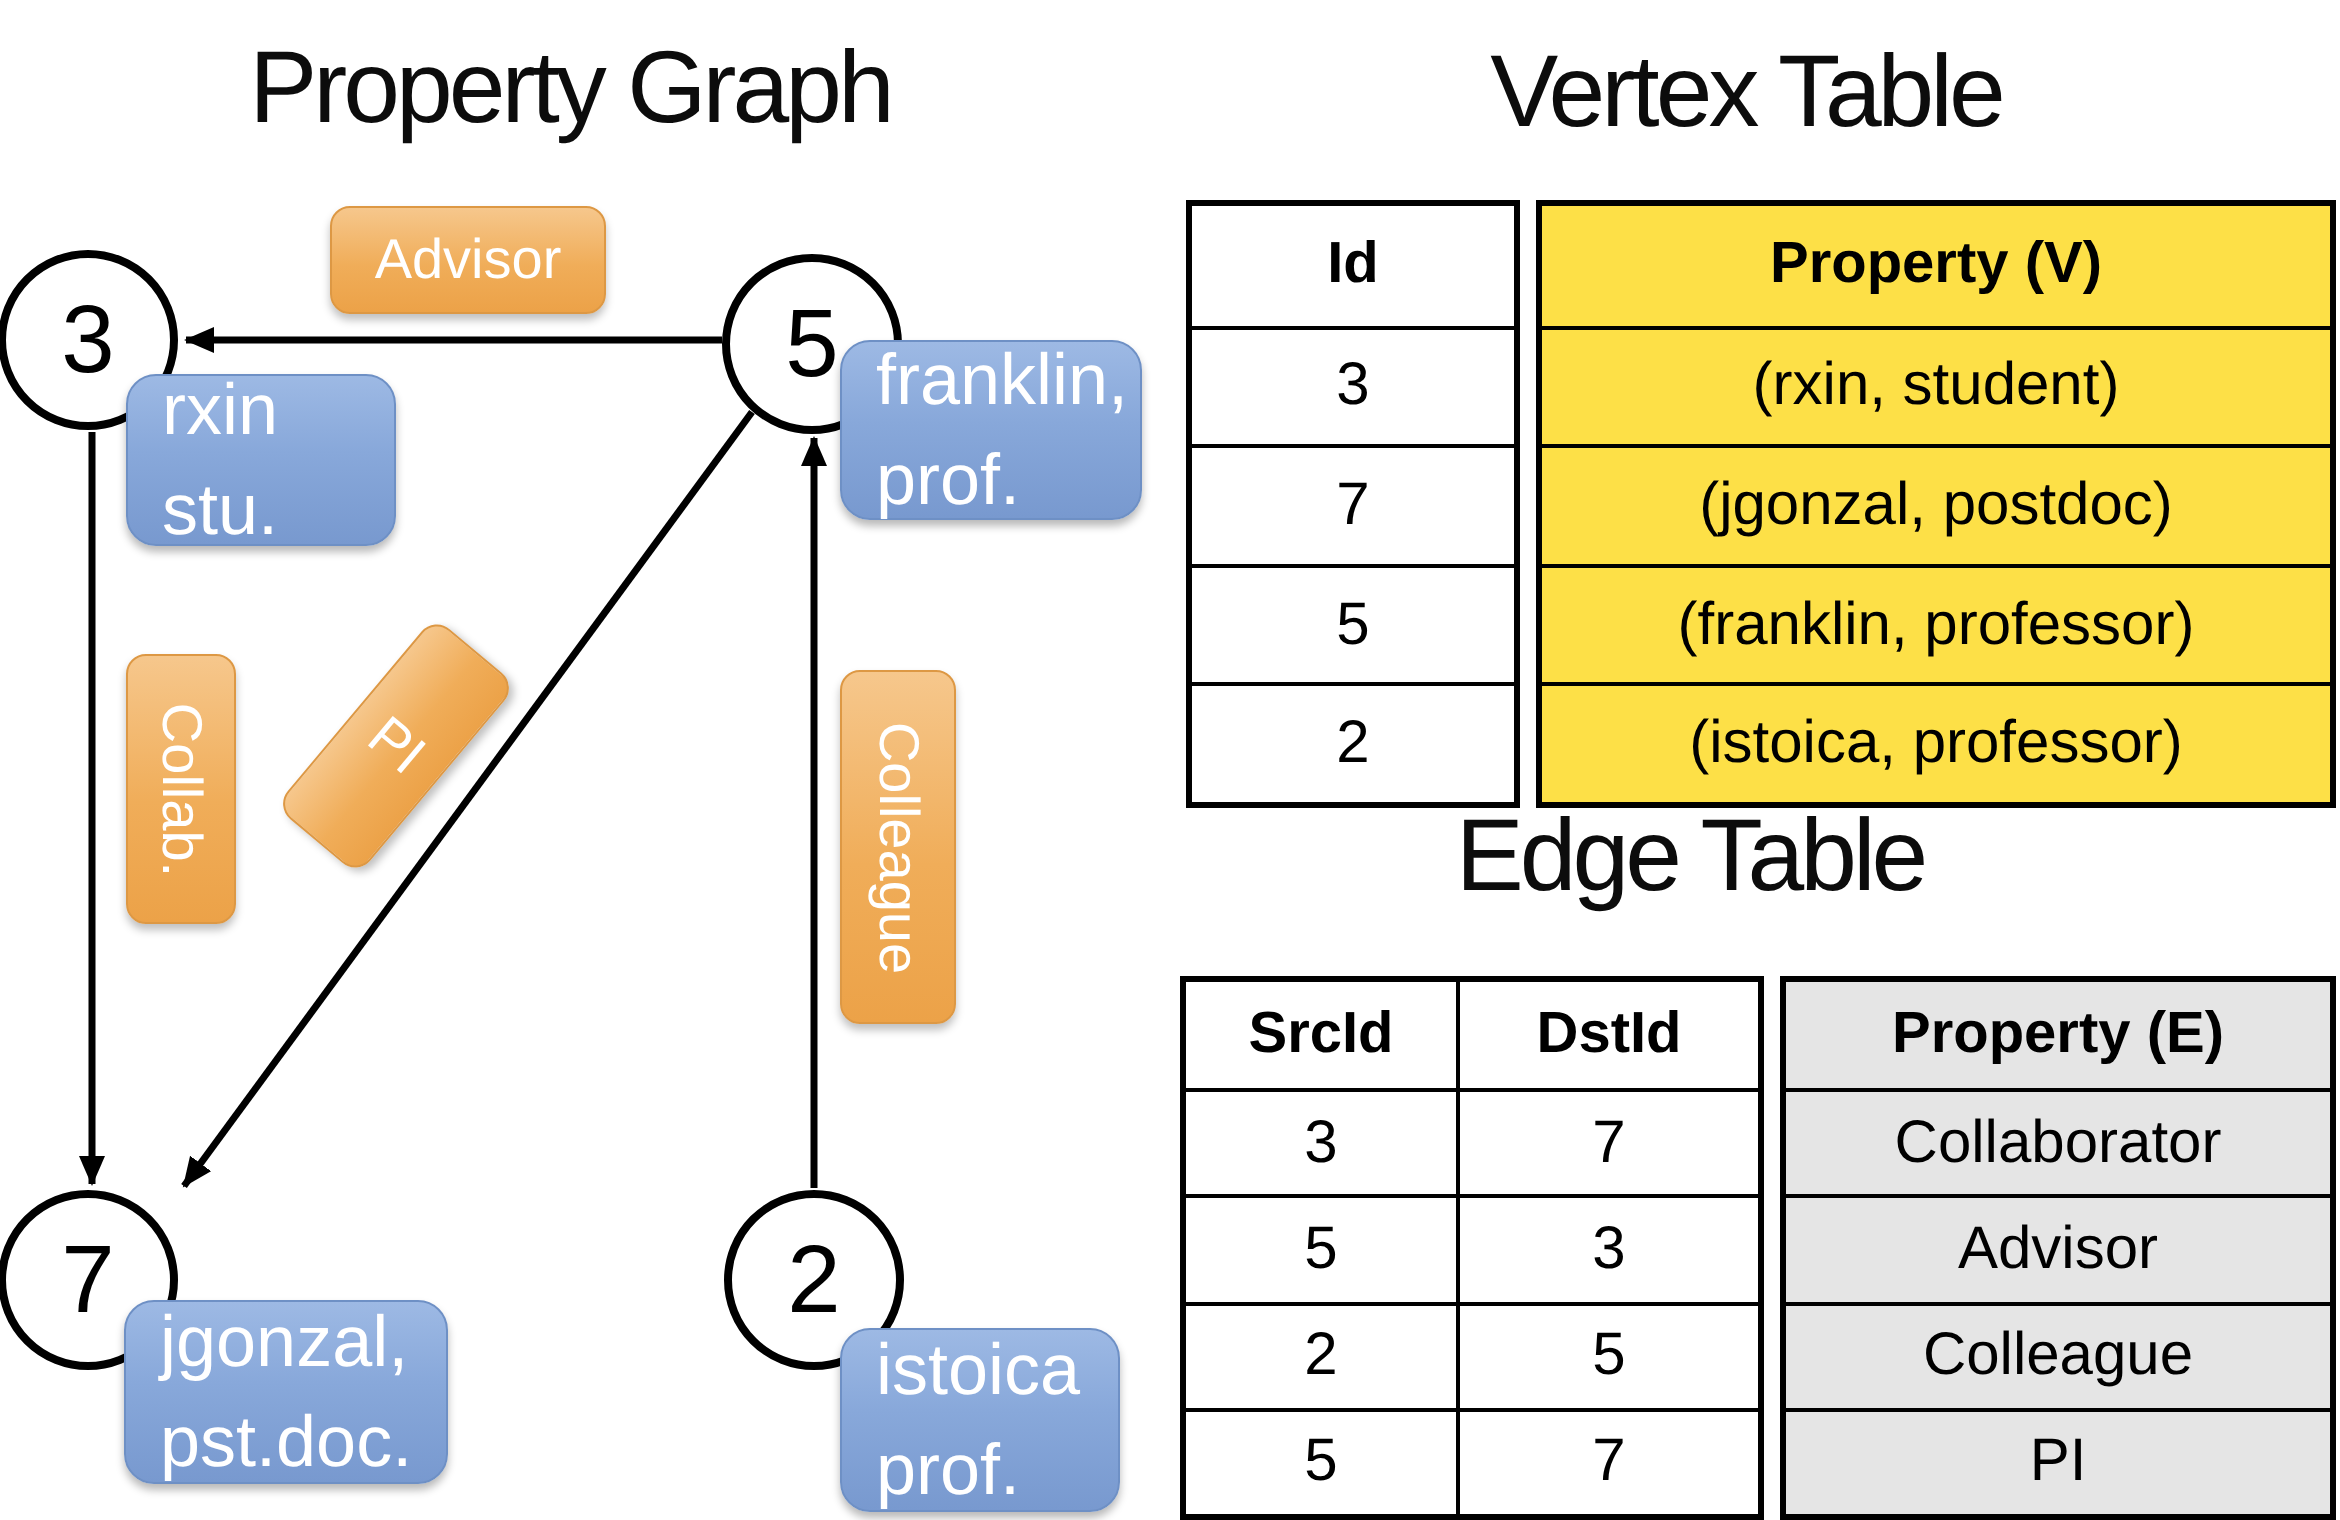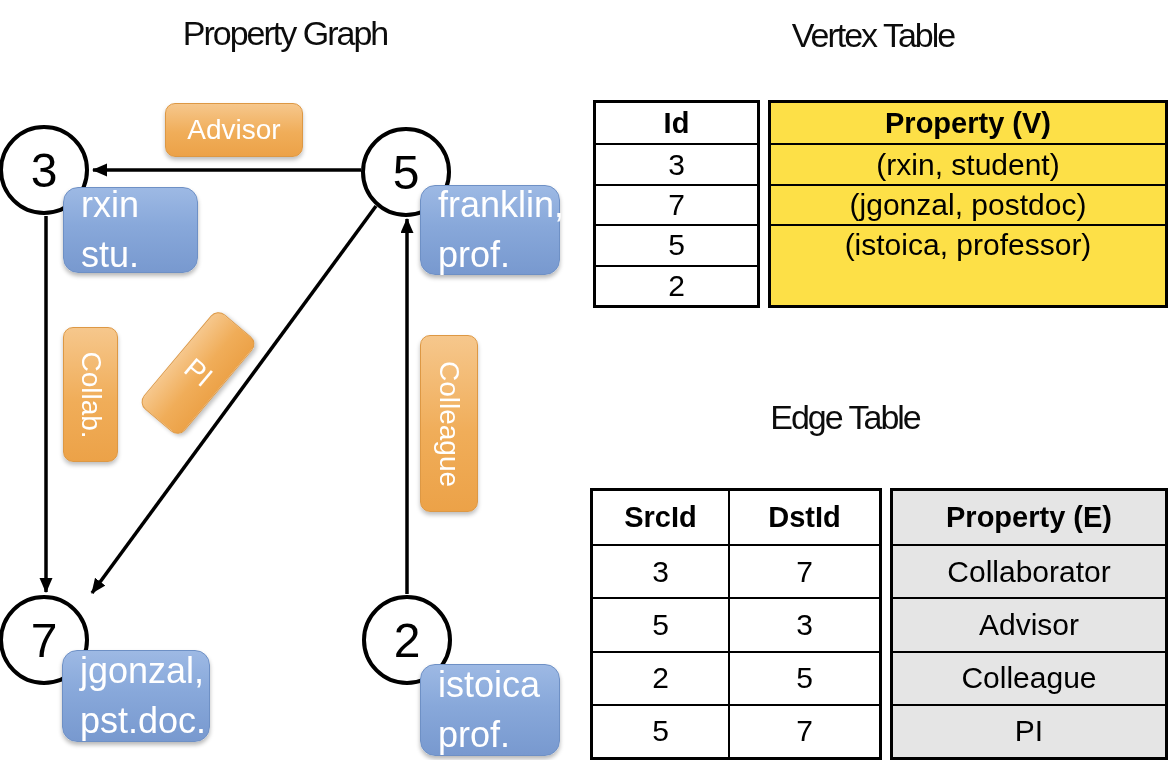--- a/index.html
+++ b/index.html
@@ -3,21 +3,21 @@
 <meta charset="utf-8">
 <style>
   html,body{margin:0;padding:0;}
   body{
     width:1170px;height:760px;background:#ffffff;position:relative;overflow:hidden;
     font-family:"Liberation Sans","DejaVu Sans",sans-serif;color:#000;
   }
   .abs{position:absolute;}
   
   .big-title{
-    font-size:34px;font-weight:400;letter-spacing:-2px;color:#0c0c0c;
+    font-size:51px;font-weight:400;letter-spacing:-2px;color:#0c0c0c;
     text-align:center;white-space:nowrap;
   }
   #pg-title{left:0;top:14px;width:570px;}
   #vt-title{left:593px;top:16px;width:560px;}
   #et-title{left:590px;top:398px;width:510px;}
   
   .vnode{
     width:90px;height:90px;border:4px solid #000;border-radius:50%;
     background:#fff;box-sizing:border-box;
     display:flex;align-items:center;justify-content:center;
@@ -30,22 +30,22 @@
   
   .pbox{
     background:linear-gradient(180deg,#9db9e4 0%,#88a8da 45%,#7899cf 100%);
     border:1px solid #6e90c5;border-radius:15px;box-sizing:border-box;
     box-shadow:0 3px 4px rgba(0,0,0,0.28);
     color:#fff;font-size:36px;line-height:1.38;
     display:flex;flex-direction:column;justify-content:center;
     padding-left:17px;
   }
   #box-rxin{left:63px;top:187px;width:135px;height:86px;}
-  #box-franklin{left:420px;top:185px;width:140px;height:90px;}
-  #box-jgonzal{left:62px;top:650px;width:148px;height:92px;}
+  #box-franklin{left:420px;top:170px;width:151px;height:90px;}
+  #box-jgonzal{left:62px;top:650px;width:162px;height:92px;}
   #box-istoica{left:420px;top:648px;width:140px;height:92px;margin-top:16px;}
   
   .elabel{
     background:linear-gradient(180deg,#f6c78c 0%,#f0ad59 55%,#eca248 100%);
     border:1px solid #dd9844;border-radius:10px;box-sizing:border-box;
     box-shadow:0 3px 4px rgba(0,0,0,0.25);
     color:#fff;font-size:28px;
     display:flex;align-items:center;justify-content:center;
   }
   #label-advisor{left:165px;top:103px;width:138px;height:54px;}
@@ -61,21 +61,21 @@
   .subtbl{
     border:3px solid #000;box-sizing:border-box;background:#fff;
     display:grid;
   }
   .cell{
     display:flex;align-items:center;justify-content:center;
     font-size:30px;box-sizing:border-box;white-space:nowrap;
   }
   .cell.head{font-weight:700;font-size:29px;}
   
-  #vertex-table{left:593px;top:100px;width:575px;height:208px;}
+  #vertex-table{left:593px;top:100px;width:575px;height:304px;}
   #vt-id{width:167px;grid-template-rows:repeat(5,1fr);}
   #vt-prop{flex:1;grid-template-rows:repeat(5,1fr);background:#fde047;}
   #vt-id .cell + .cell, #vt-prop .cell + .cell{border-top:2px solid #000;}
   
   #edge-table{left:590px;top:488px;width:578px;height:272px;}
   #et-ids{width:292px;grid-template-columns:135px 1fr;grid-template-rows:repeat(5,1fr);}
   #et-ids .cell:nth-child(even){border-left:2px solid #000;}
   #et-ids .cell:nth-child(n+3){border-top:2px solid #000;}
   #et-prop{flex:1;grid-template-rows:repeat(5,1fr);background:#e5e5e5;}
   #et-prop .cell + .cell{border-top:2px solid #000;}
@@ -148,20 +148,21 @@
     <div class="cell">3</div>
     <div class="cell">7</div>
     <div class="cell">5</div>
     <div class="cell">2</div>
   </div>
   <div class="gapcol"></div>
   <div class="subtbl" id="vt-prop">
     <div class="cell head">Property (V)</div>
     <div class="cell">(rxin, student)</div>
     <div class="cell">(jgonzal, postdoc)</div>
+    <div class="cell">(franklin, professor)</div>
     <div class="cell">(istoica, professor)</div>
   </div>
 </div>
 
 <div class="abs dbl-table" id="edge-table">
   <div class="subtbl" id="et-ids">
     <div class="cell head">SrcId</div>
     <div class="cell head">DstId</div>
     <div class="cell">3</div>
     <div class="cell">7</div>

